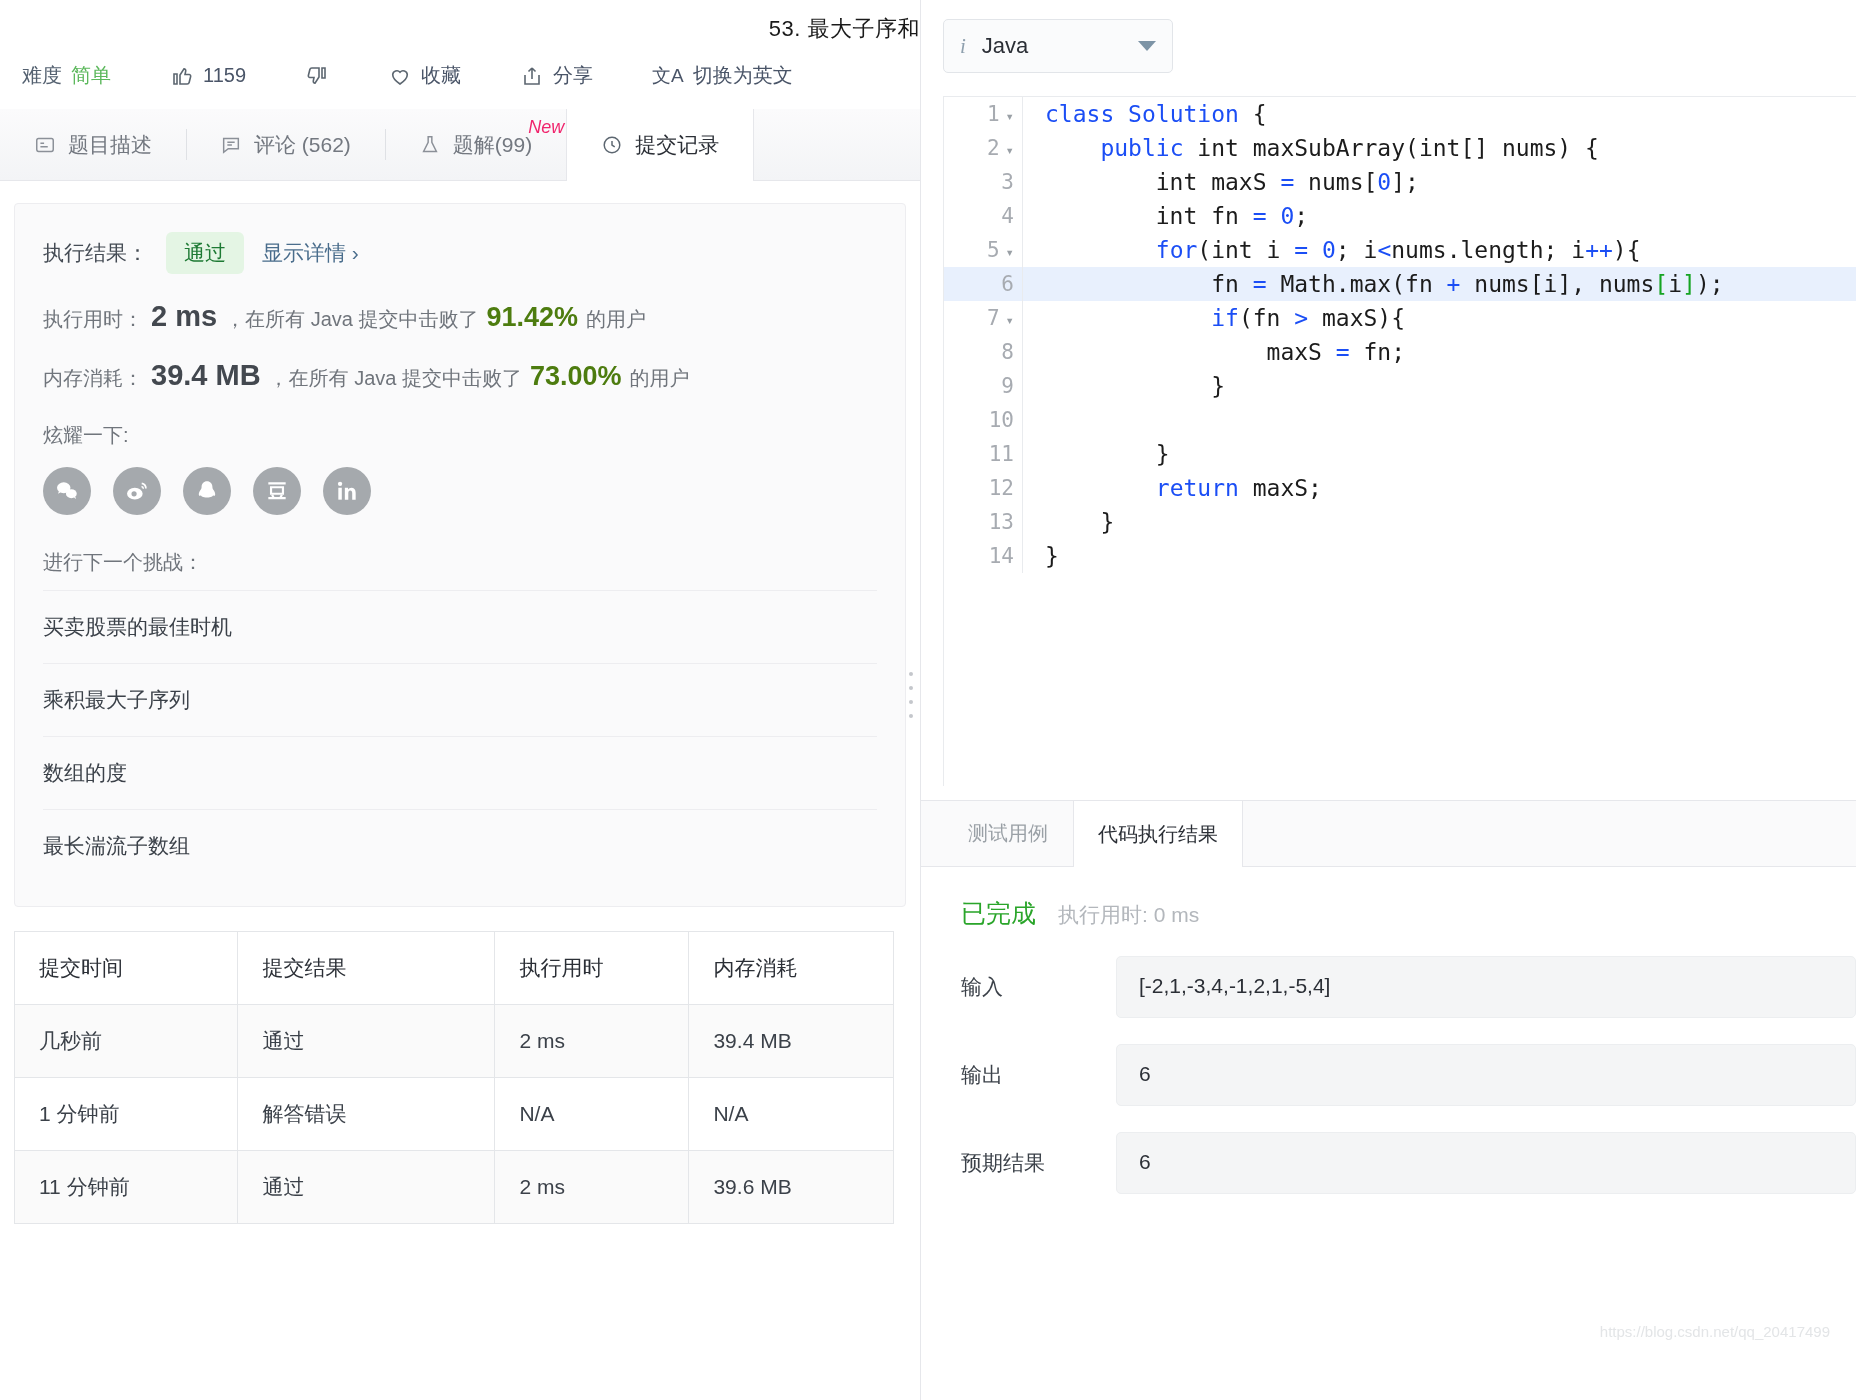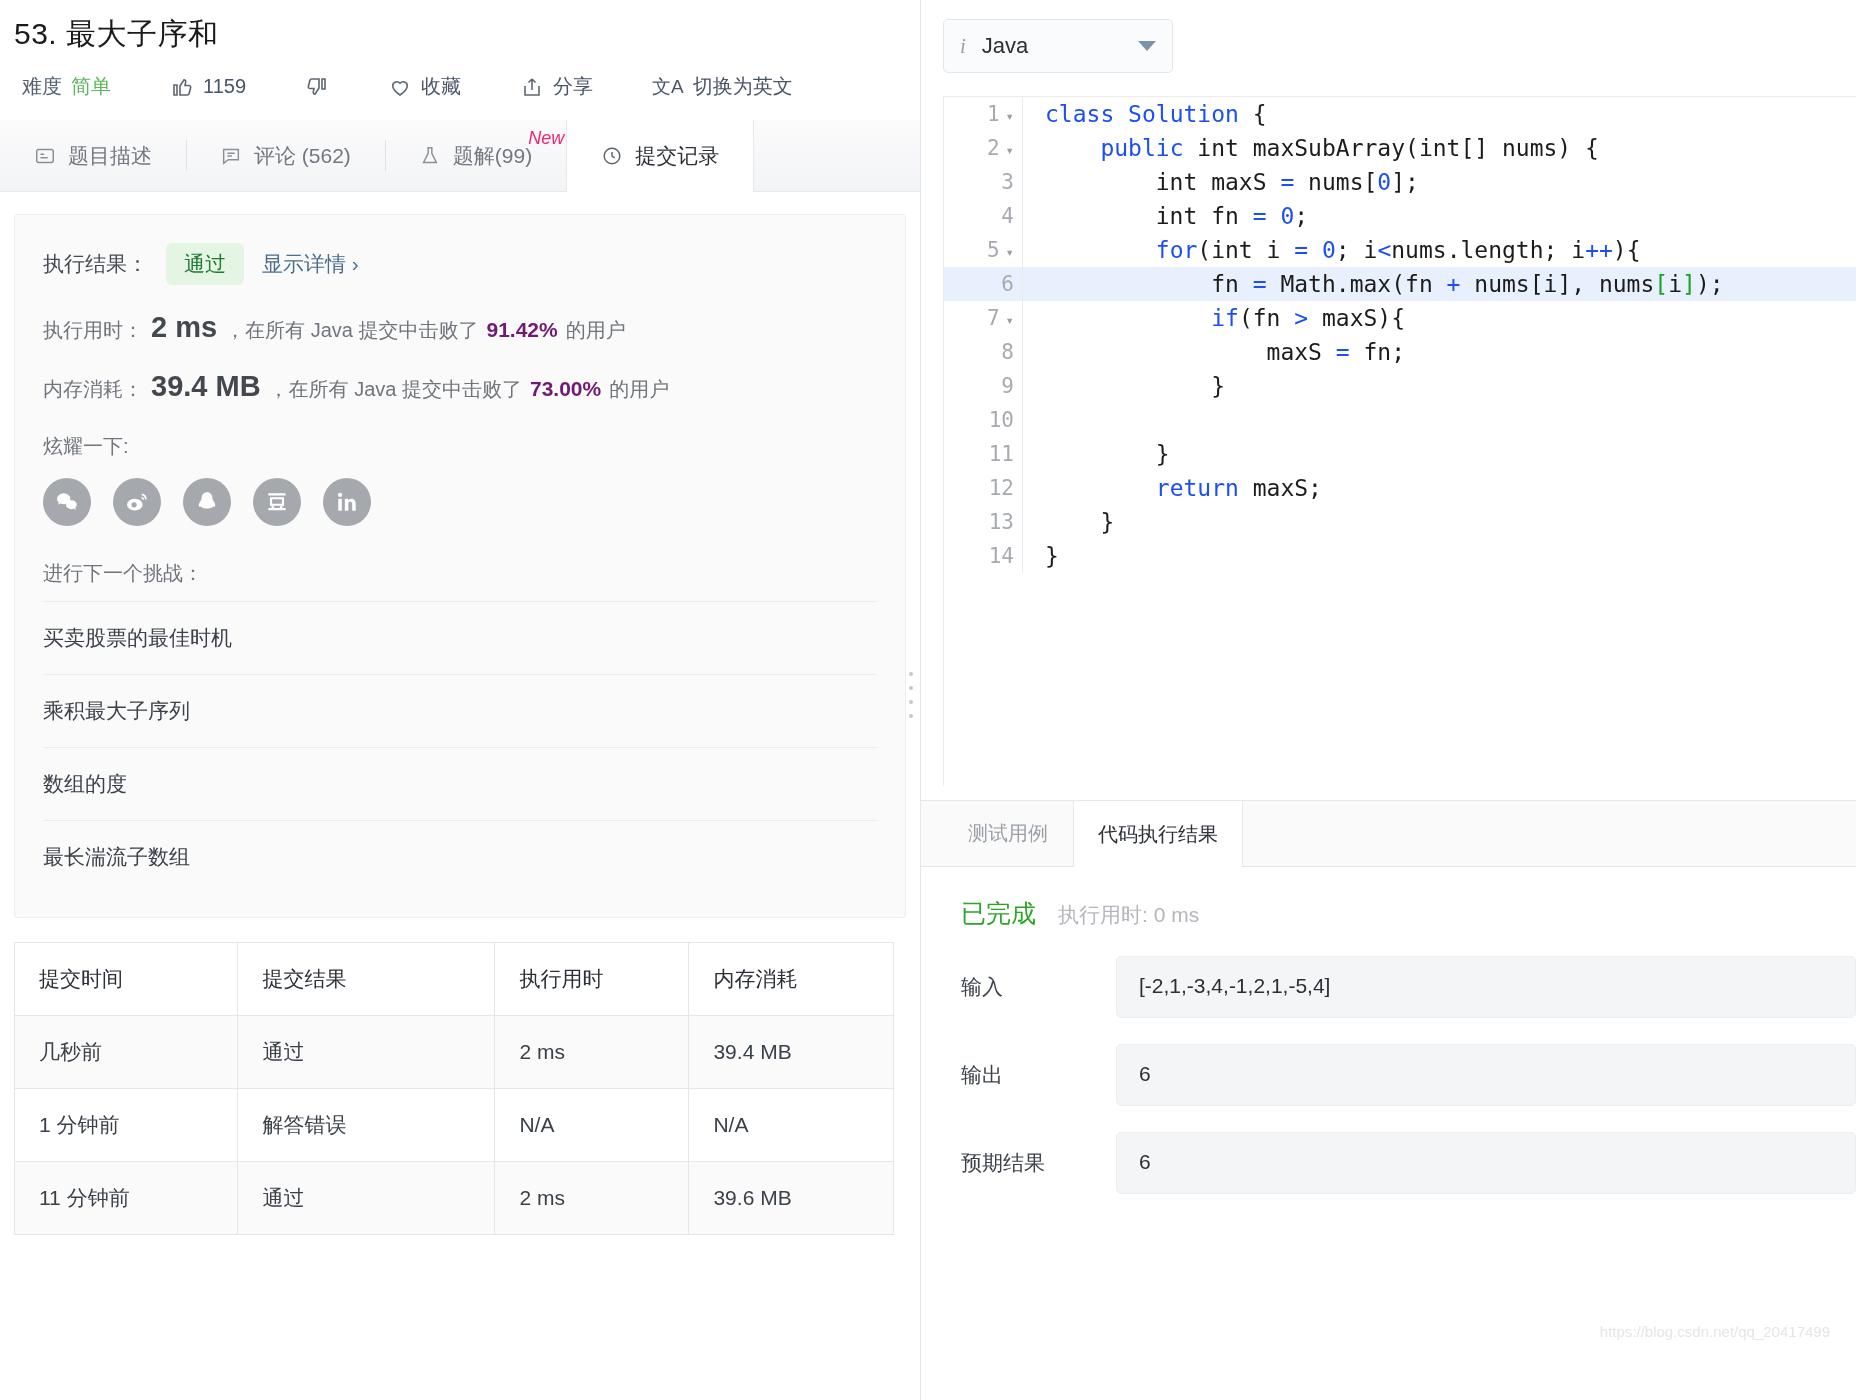--- a/index.html
+++ b/index.html
@@ -9,22 +9,22 @@
     font-family: "Liberation Sans", "DejaVu Sans", sans-serif;
     color: #262626;
     overflow: hidden;
   }
   .page { position: relative; width: 1856px; height: 1400px; display: flex; }
 
   
   .left-pane { width: 920px; height: 1400px; position: relative; background: #fff; overflow: hidden; }
 
   .qtitle {
-    font-size: 30px; font-weight: 400; color: #1a1a1a;
-    padding: 14px 0 0 14px; letter-spacing: .5px;
+    font-size: 22px; font-weight: 400; color: #1a1a1a;
+    padding: 14px 0 0 14px; letter-spacing: .5px; text-align: right;
   }
   .meta-row {
     display: flex; align-items: center; gap: 15px;
     padding: 18px 0 0 22px; font-size: 20px; color: #4a5568;
   }
   .meta-item { display: flex; align-items: center; gap: 9px; margin-right: 44px; cursor: pointer; }
   .meta-label { color: #546170; }
   .difficulty-easy { color: #5cb85c; }
   .ico { display: inline-flex; align-items: center; justify-content: center; }
   .ico svg { display: block; }
@@ -62,21 +62,21 @@
     padding: 28px 28px 24px 28px;
   }
   .res-row1 { display: flex; align-items: center; gap: 18px; font-size: 21px; color: #444b54; }
   .badge-pass {
     background: #e4f5e4; color: #1e7a34; font-size: 21px;
     padding: 7px 18px; border-radius: 6px;
   }
   .detail-link { color: #4a6d8c; font-size: 21px; cursor: pointer; }
   .stat-line { margin-top: 26px; font-size: 20px; color: #70757c; display: flex; align-items: baseline; flex-wrap: wrap; }
   .stat-big { font-size: 29px; color: #43484f; font-weight: 600; margin: 0 8px; }
-  .stat-pct { font-size: 21px; color: #701a75; font-weight: 600; margin: 0 8px; }
+  .stat-pct { font-size: 27px; color: #4d7c0f; font-weight: 600; margin: 0 8px; }
   .share-label { margin-top: 30px; font-size: 20px; color: #70757c; }
   .share-icons { display: flex; gap: 22px; margin-top: 18px; }
   .share-circle {
     width: 48px; height: 48px; border-radius: 50%; background: #a5a9ad;
     display: flex; align-items: center; justify-content: center; cursor: pointer;
     color: #fff;
   }
   .next-label { margin-top: 34px; font-size: 20px; color: #70757c; }
   .chal-list { margin-top: 14px; }
   .chal-item {

